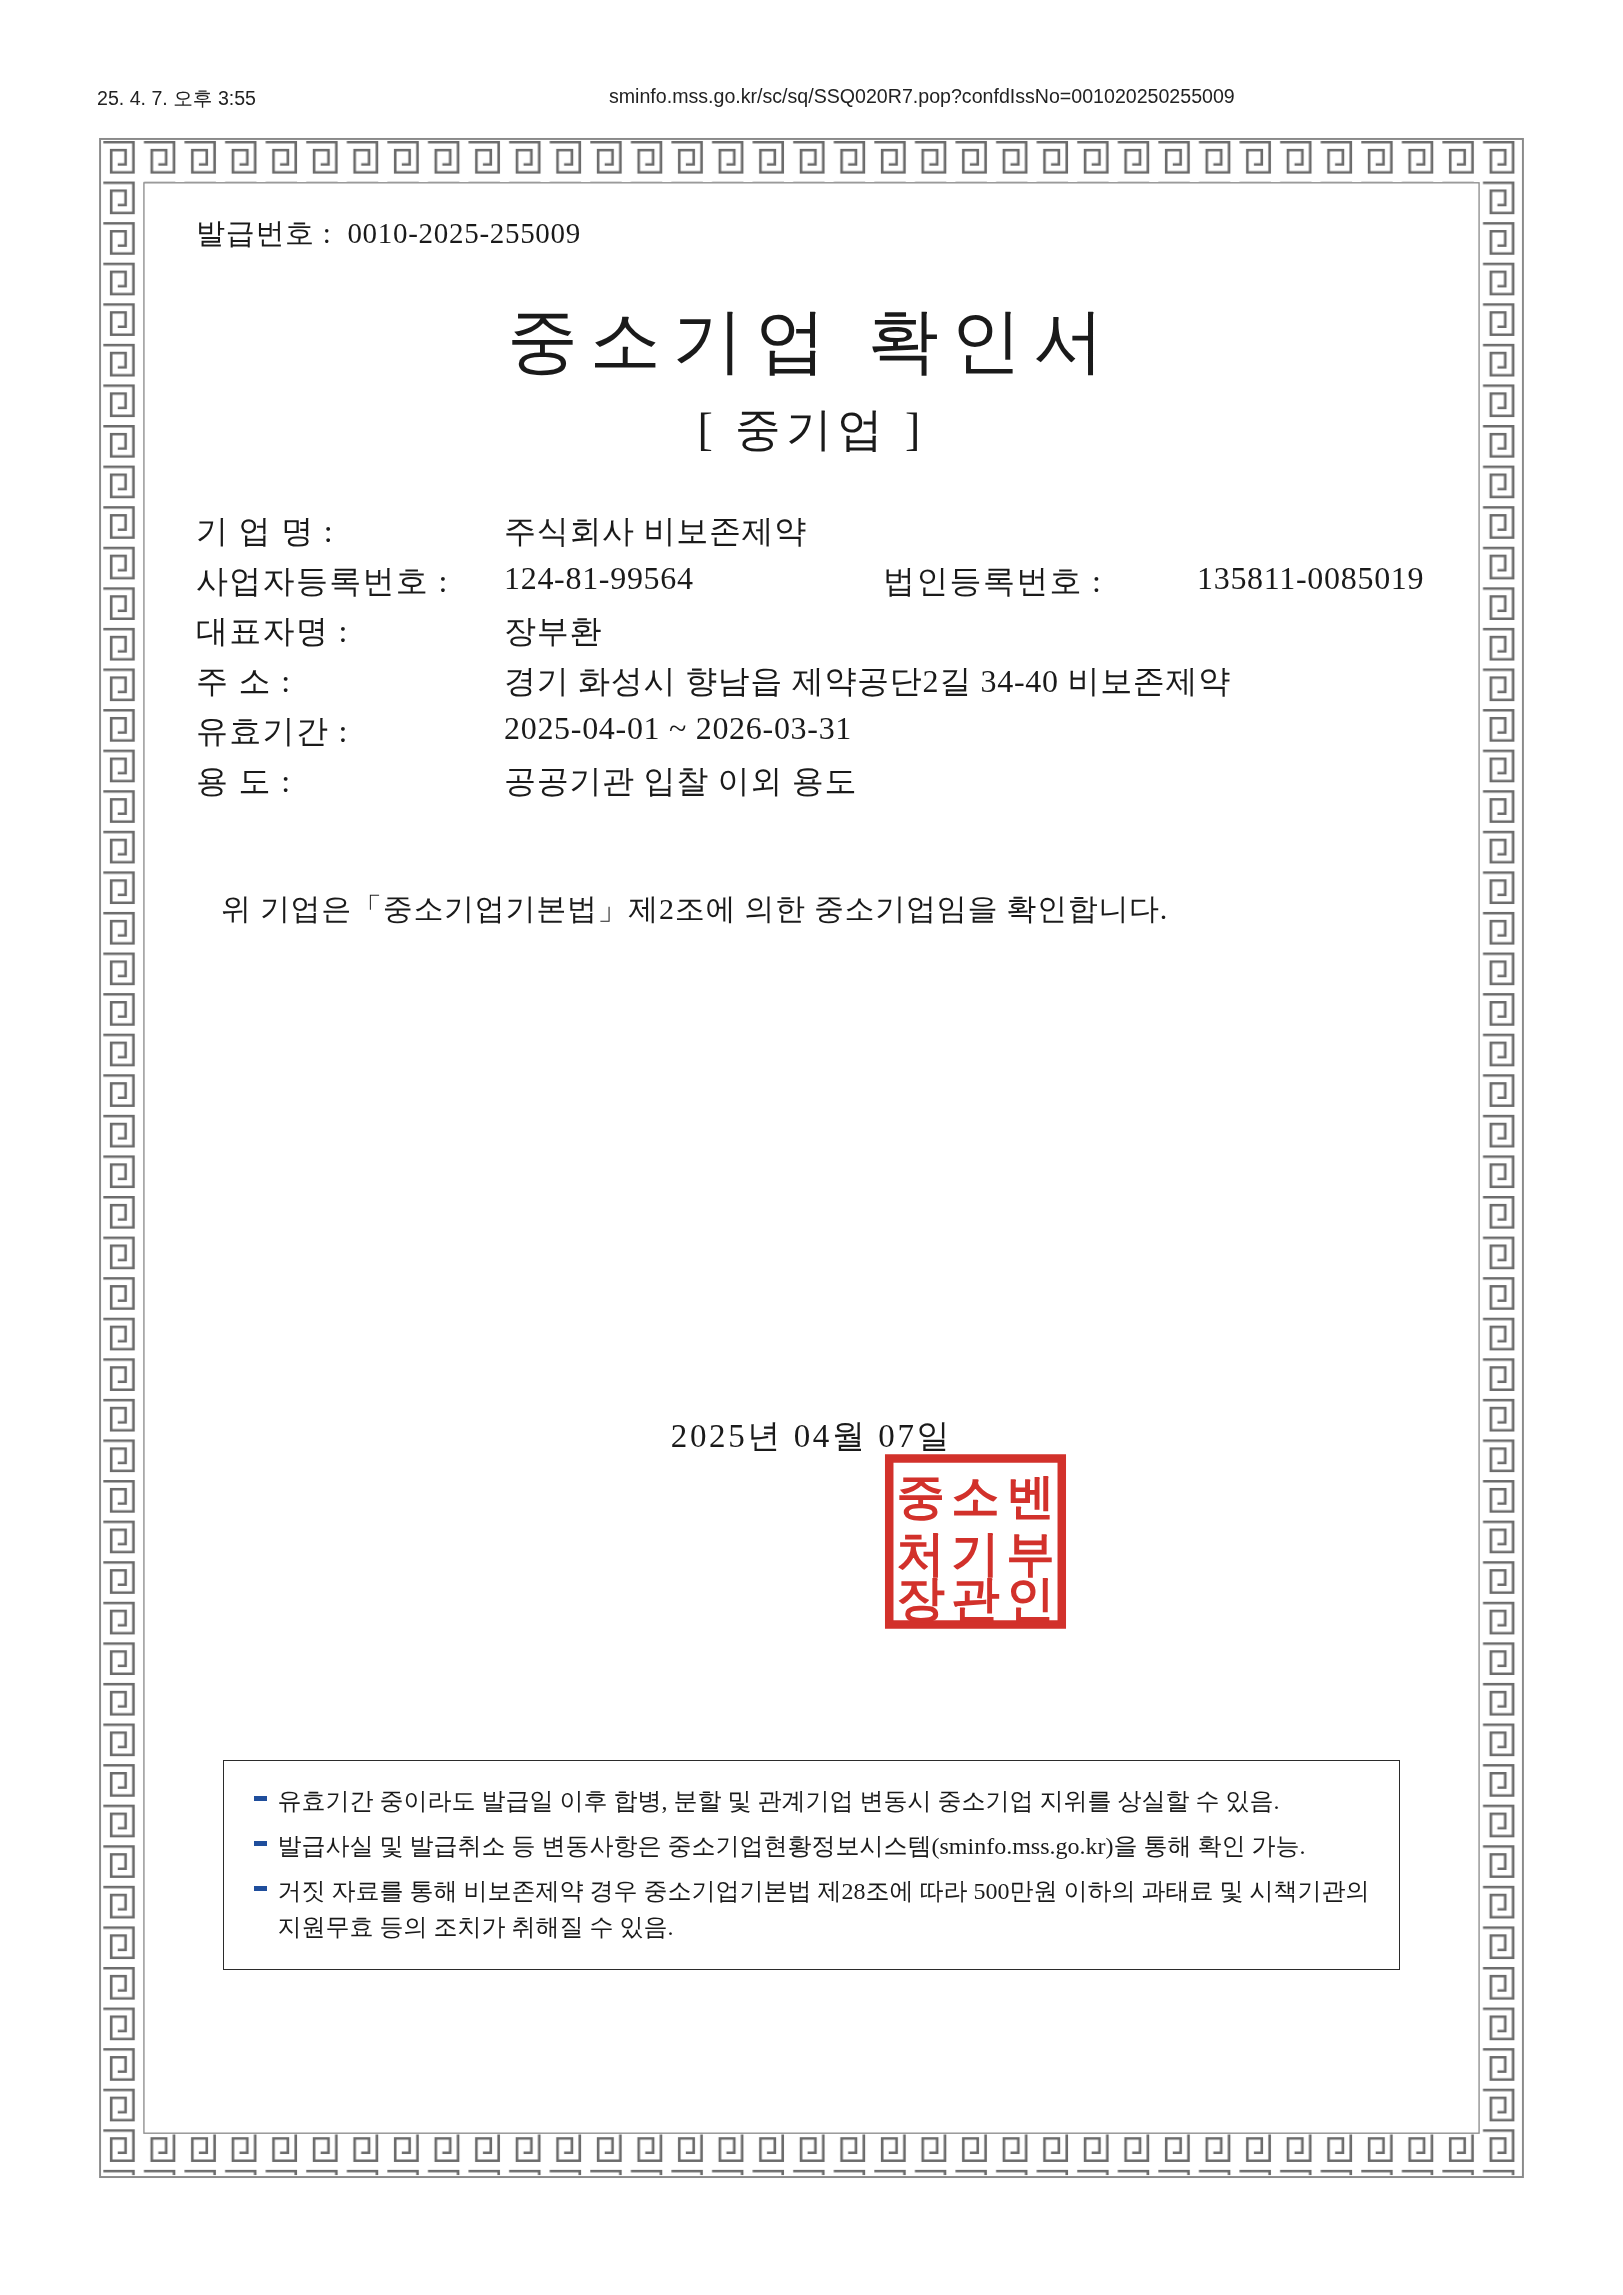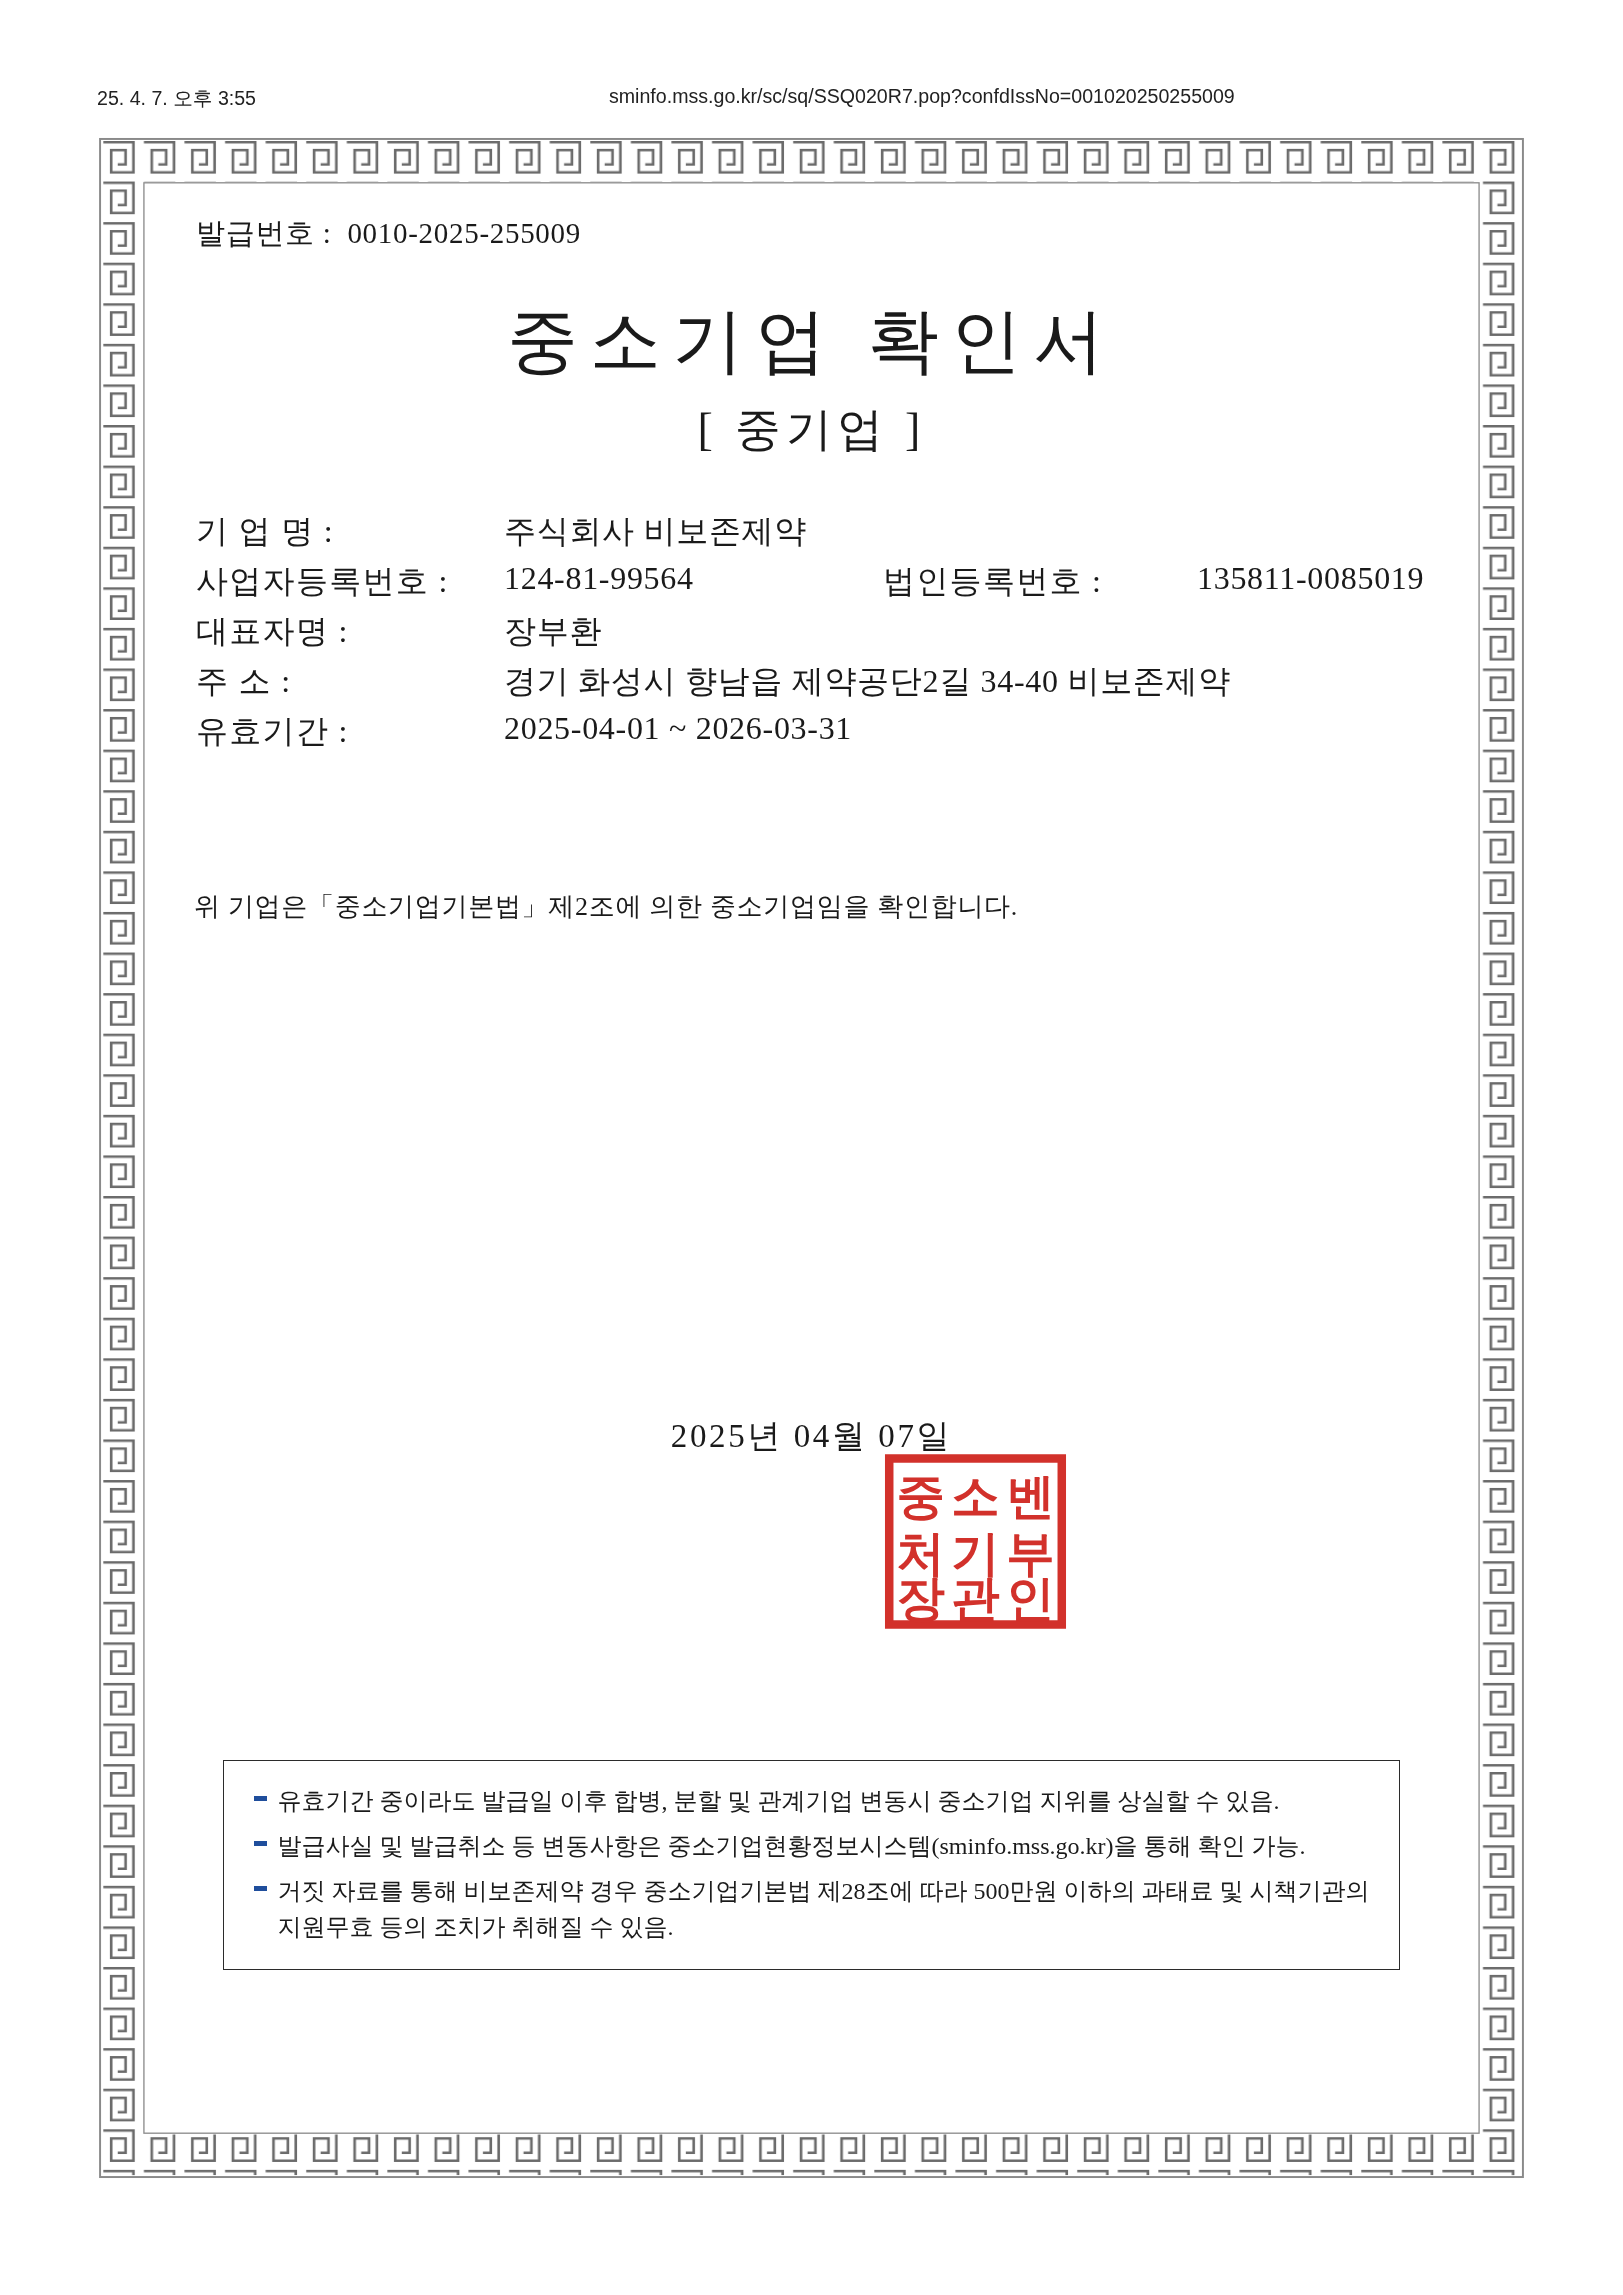--- a/index.html
+++ b/index.html
@@ -132,23 +132,23 @@
   .fv2 {
     position: absolute;
     left: 1001px;
     top: 0;
     letter-spacing: 0.7px;
     text-align: center;
   }
 
   .statement {
     position: absolute;
-    left: 50px;
+    left: 77px;
     top: 706px;
-    font-size: 26px;
+    font-size: 30px;
     letter-spacing: 0.7px;
     white-space: nowrap;
   }
 
   .issue-date {
     position: absolute;
     left: 0;
     right: 0;
     top: 1231px;
     text-align: center;
@@ -272,20 +272,24 @@
       <div class="field-row">
         <span class="fl">주      소 :</span>
         <span class="fv">경기 화성시 향남읍 제약공단2길 34-40 비보존제약</span>
       </div>
 
       <div class="field-row">
         <span class="fl">유효기간 :</span>
         <span class="fv">2025-04-01 ~ 2026-03-31</span>
       </div>
 
+      <div class="field-row">
+        <span class="fl">용      도 :</span>
+        <span class="fv">공공기관 입찰 이외 용도</span>
+      </div>
 
     </div>
 
     <div class="statement">위 기업은「중소기업기본법」제2조에 의한 중소기업임을 확인합니다.</div>
 
     <div class="issue-date">2025년 04월 07일</div>
 
     <div class="seal">
       <svg width="183" height="177" viewBox="0 0 280 270" xmlns="http://www.w3.org/2000/svg">
         <rect x="8" y="8" width="264" height="254" fill="none" stroke="#d2312b" stroke-width="13"></rect>

